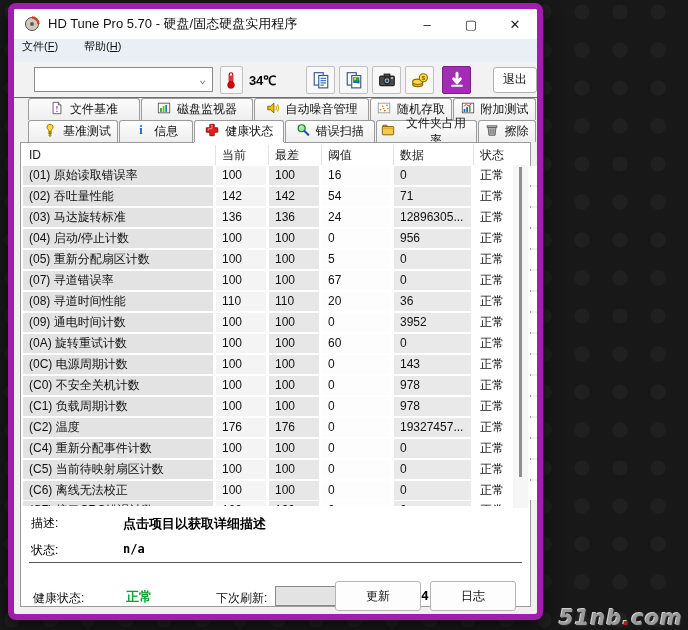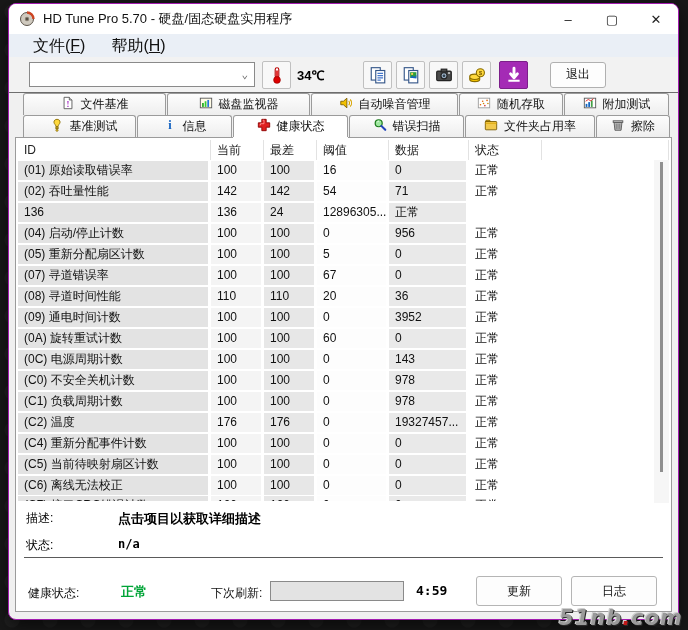--- a/index.html
+++ b/index.html
@@ -5,33 +5,33 @@
   * { margin:0; padding:0; box-sizing:border-box; }
   html,body { width:688px; height:630px; }
   body {
     position:relative; overflow:hidden;
     font-family:"Liberation Sans", sans-serif;
     background-color:#181818;
     background-image:radial-gradient(circle at 12px 12px, rgba(255,255,255,0.035) 0 7px, transparent 8px);
     background-size:38px 38px;
   }
   .window {
-    position:absolute; left:8px; top:3px; width:671px; height:617px;
-    background:#f0f0f0; border:1px solid #a21caf; border-radius:8px;
+    position:absolute; left:8px; top:3px; width:535px; height:617px;
+    background:#f0f0f0; border:6px solid #a21caf; border-radius:8px;
     overflow:hidden; display:flex; flex-direction:column;
     box-shadow:0 6px 18px rgba(0,0,0,0.6);
   }
   
   .titlebar { height:30px; background:#ffffff; display:flex; align-items:center; padding-left:10px; flex:0 0 auto; }
   .titlebar .app-icon { width:16px; height:16px; margin-right:8px; }
   .titlebar .title { font-size:13px; color:#111; flex:1 1 auto; white-space:nowrap; overflow:hidden; }
   .win-controls { display:flex; height:100%; }
   .win-btn { width:44px; display:flex; align-items:center; justify-content:center; font-size:13px; color:#222; cursor:default; }
   
-  .menubar { height:23px; background:#eaeff6; display:flex; align-items:flex-end; padding-left:24px; gap:26px; font-size:16px; color:#111; flex:0 0 auto; }
+  .menubar { height:23px; background:#eaeff6; display:flex; align-items:flex-start; padding-left:8px; gap:26px; font-size:11px; color:#111; flex:0 0 auto; }
   .menu-item { white-space:nowrap; }
   
   .toolbar { height:36px; background:#f2f2f2; border-bottom:1px solid #6e6e6e; display:flex; align-items:center; padding-left:20px; flex:0 0 auto; }
   .drive-select {
     width:226px; height:25px; background:#fff; border:1px solid #8a8a8a;
     display:flex; align-items:center; padding:0 6px; font-family:"DejaVu Sans Mono", monospace;
     font-size:11px; color:#111; white-space:nowrap;
   }
   .drive-select .chev { margin-left:auto; color:#666; font-size:11px; }
   .tool-btn { width:29px; height:28px; background:#f8f8f8; border:1px solid #c0c0c0; border-radius:2px;
@@ -294,20 +294,21 @@
           <div class="l-row">
             <div class="c-id">(02) 吞吐量性能</div>
             <div>142</div>
             <div>142</div>
             <div>54</div>
             <div>71</div>
             <div>正常</div>
             <div></div>
           </div>
           <div class="l-row">
+            <div class="c-id">(03) 马达旋转标准</div>
             <div>136</div>
             <div>136</div>
             <div>24</div>
             <div>12896305...</div>
             <div>正常</div>
             <div></div>
           </div>
           <div class="l-row">
             <div class="c-id">(04) 启动/停止计数</div>
             <div>100</div>

